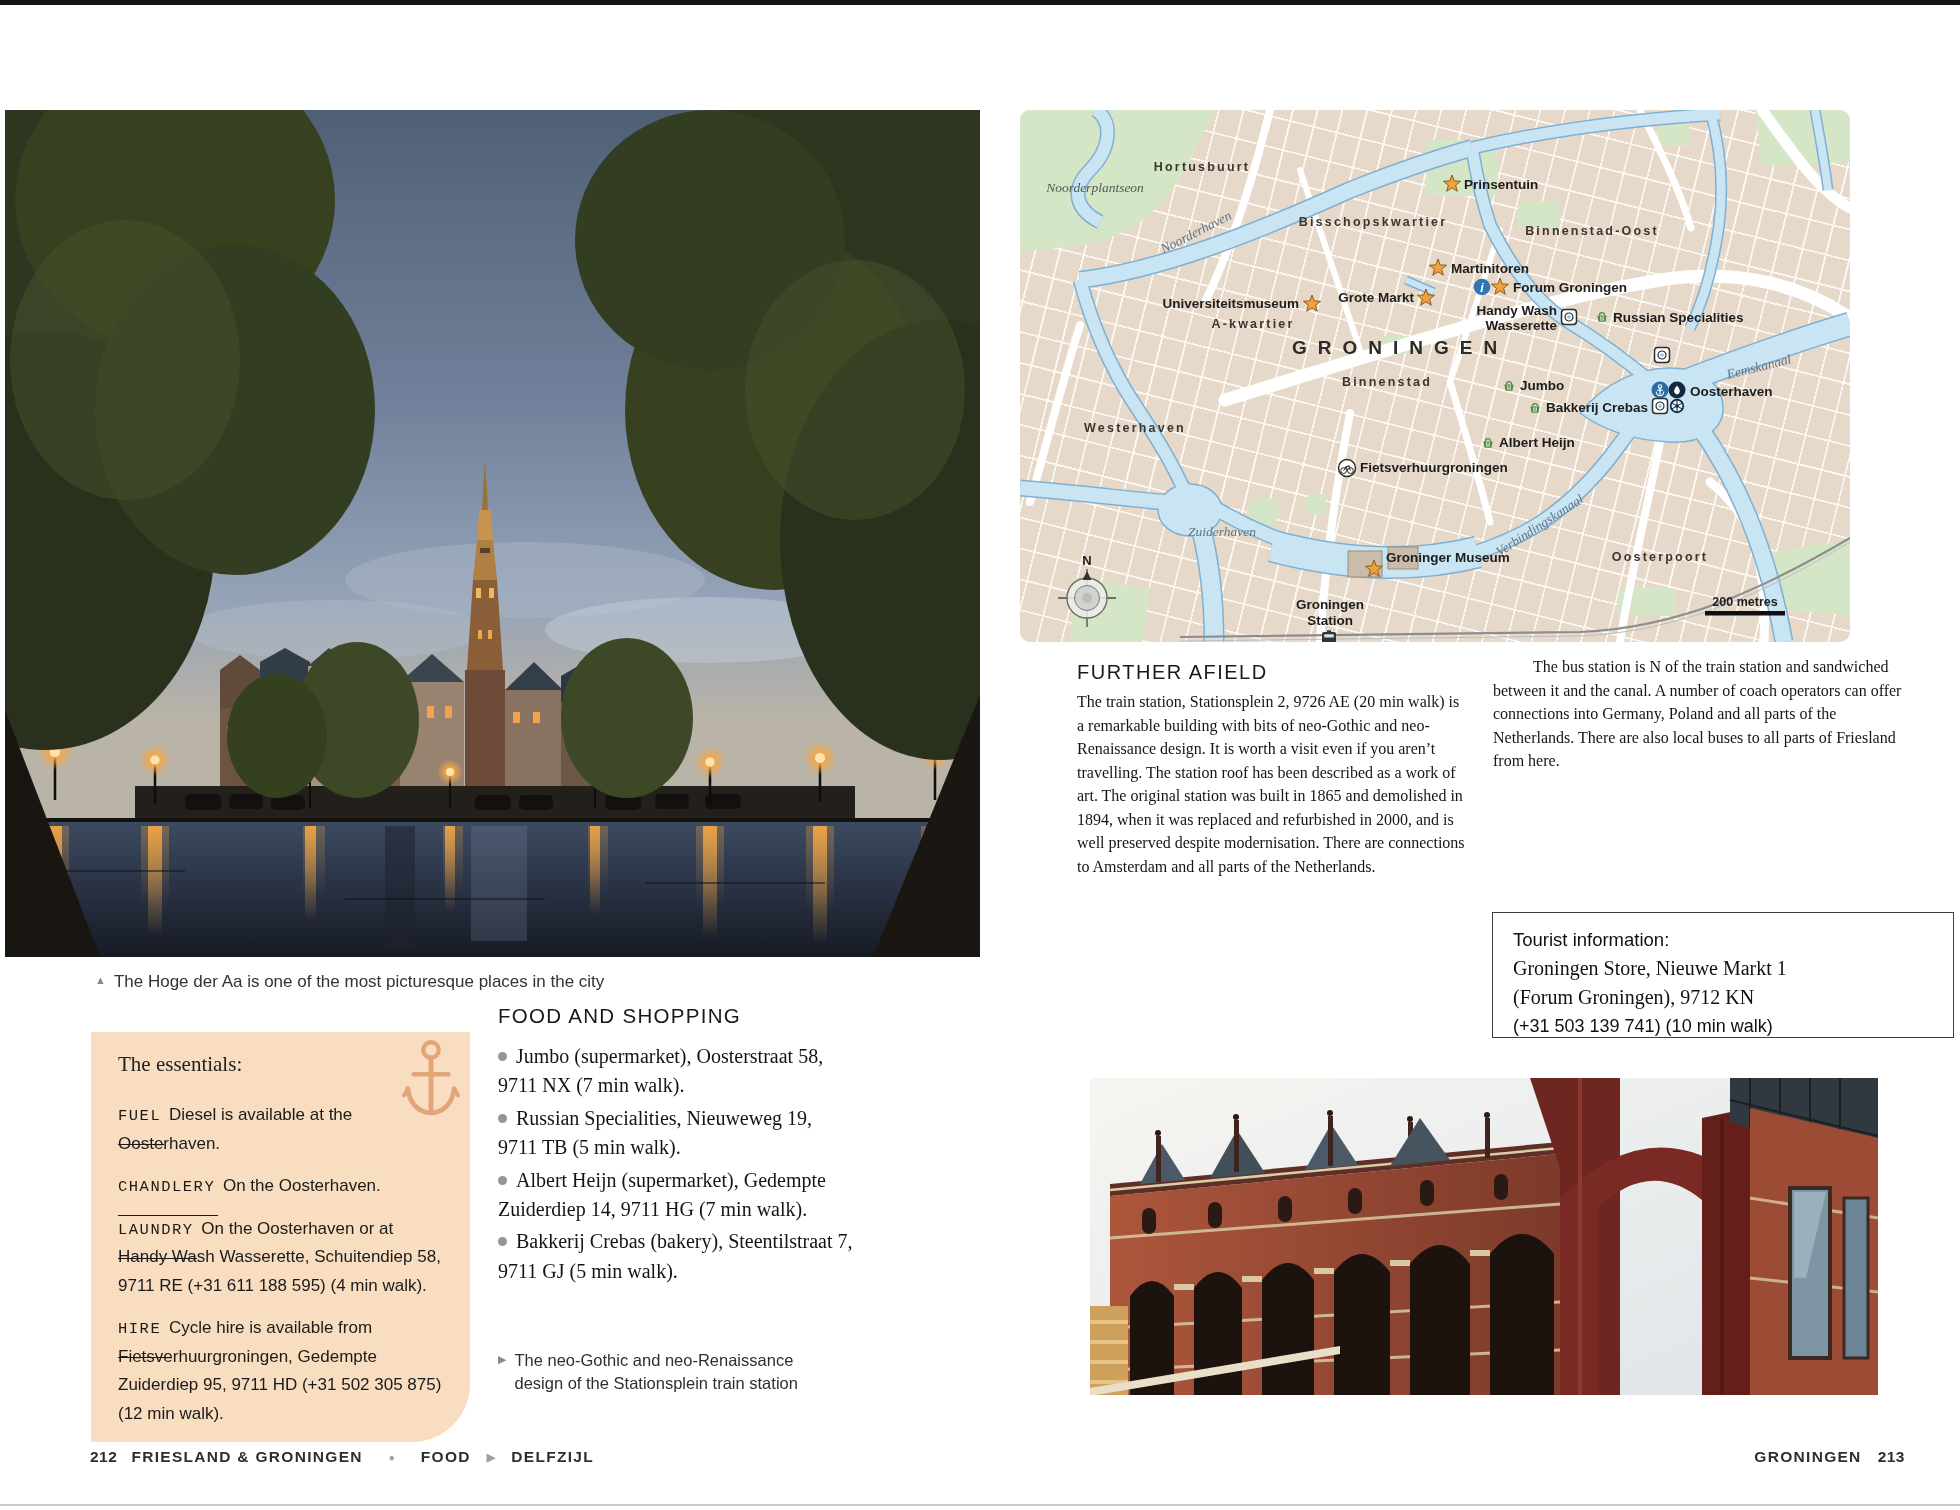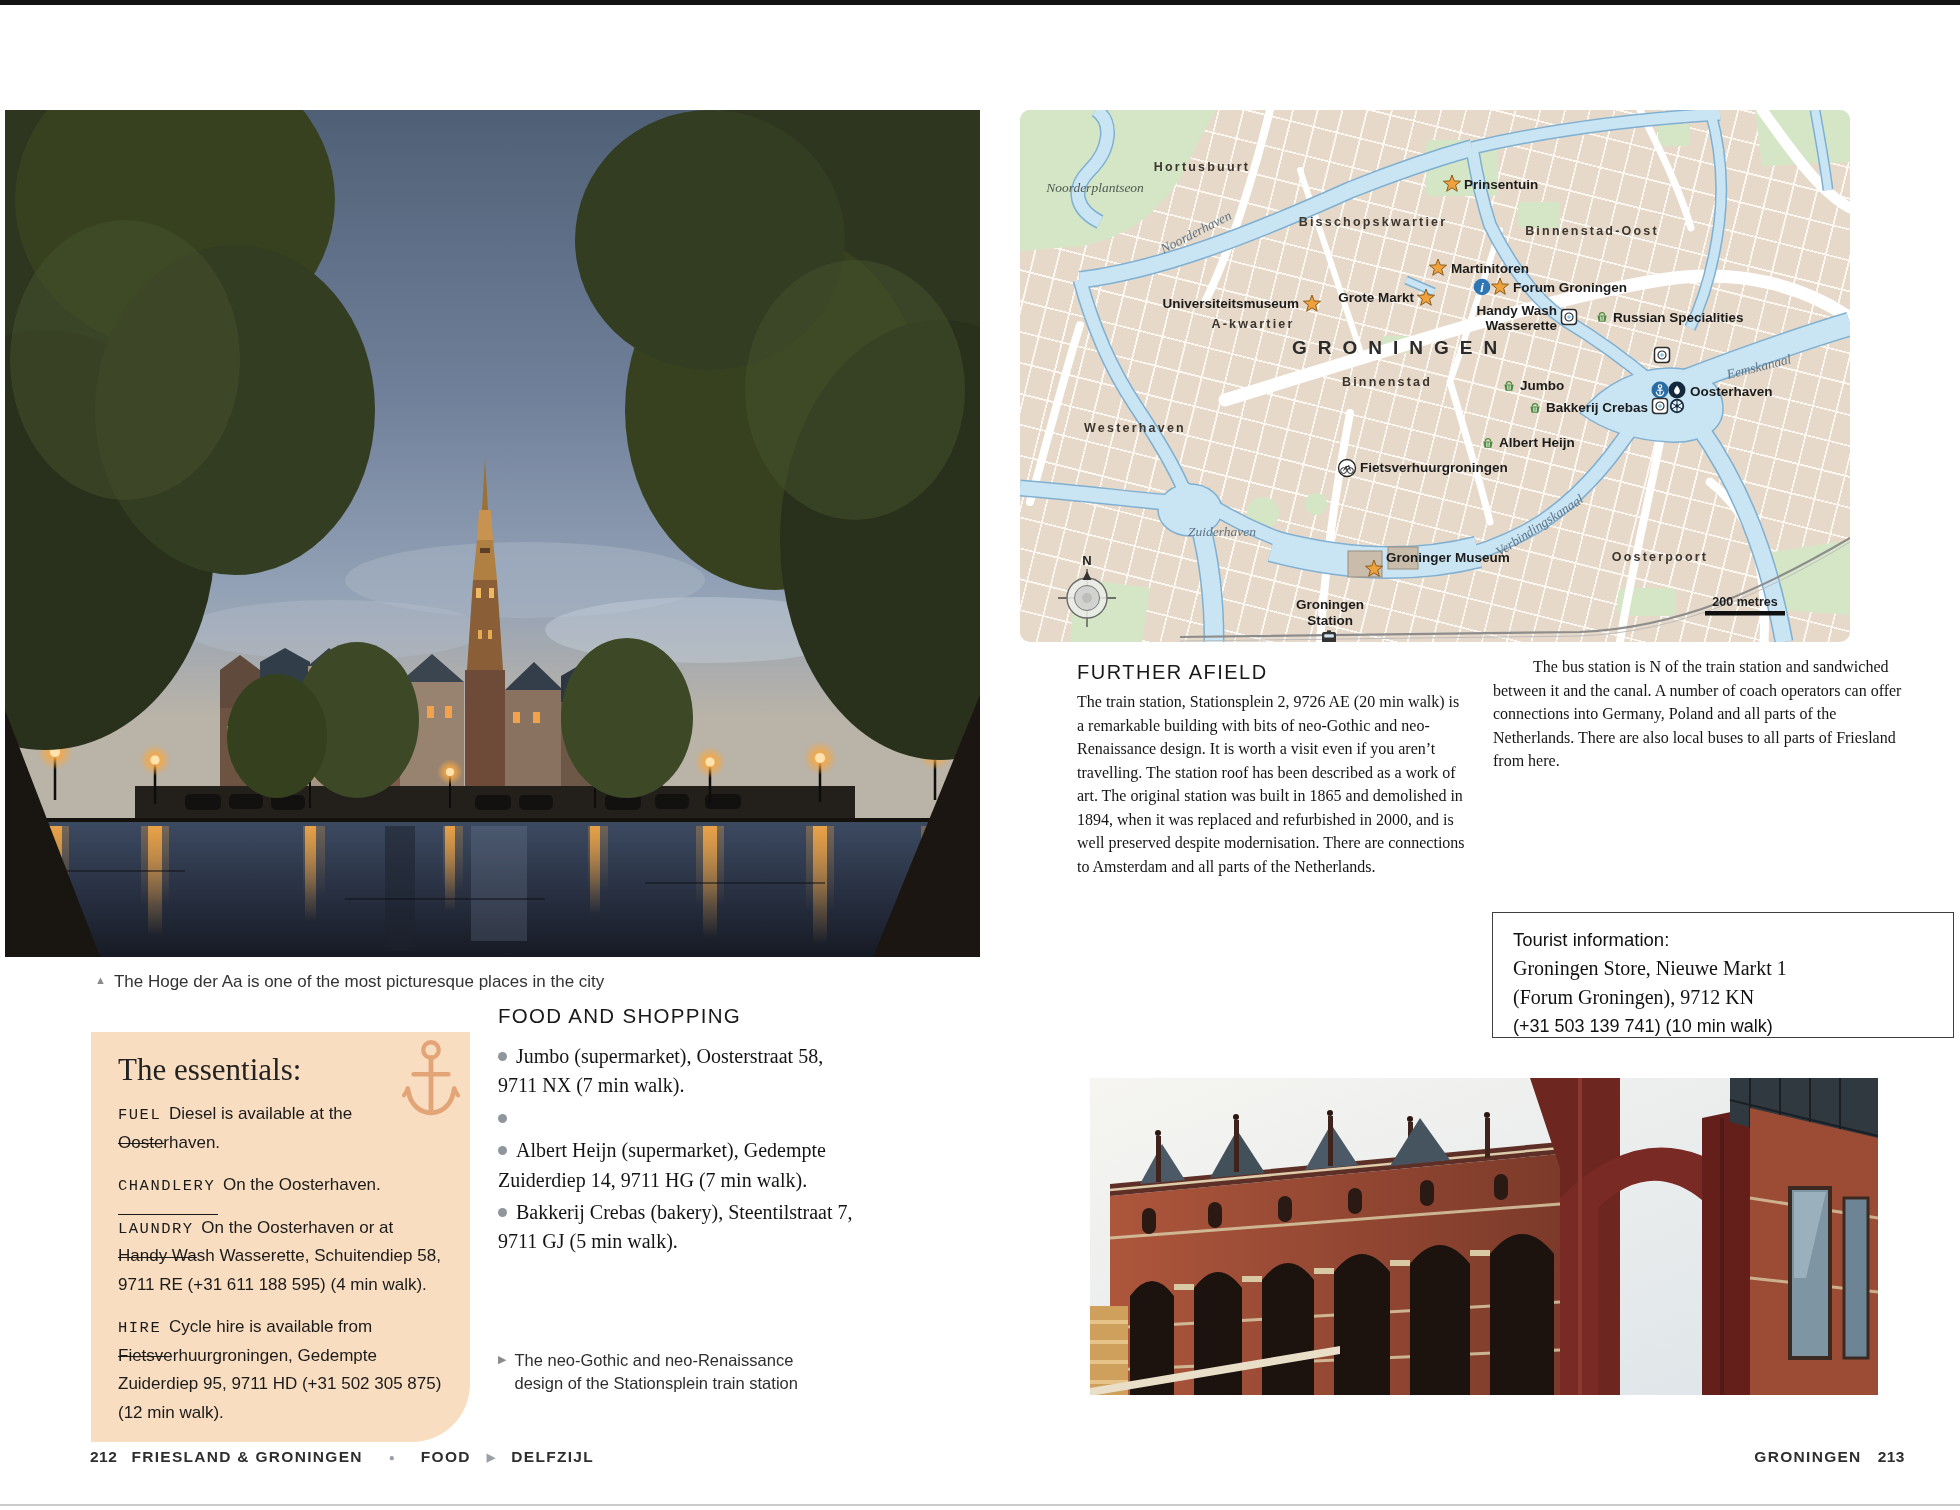--- a/index.html
+++ b/index.html
@@ -14,21 +14,21 @@
 
   
   .caption{position:absolute;color:#333;font-size:17px;line-height:1.42;display:flex;gap:8px;align-items:flex-start;}
   .cap-left{left:95px;top:970px;width:760px;}
   .cap-station{left:498px;top:1349px;width:336px;color:#2e2e2e;font-size:16.5px;}
   .tri{color:#8a8a8a;font-size:11px;line-height:1.9;flex:0 0 auto;}
 
   
   .essentials{position:absolute;left:91px;top:1032px;width:379px;height:410px;background:#f8ddc1;
               border-bottom-right-radius:58px;box-sizing:border-box;padding:20px 24px 0 27px;color:#1b1b1b;}
-  .essentials h3{margin:0 0 12px 0;font-family:"Liberation Serif",serif;font-weight:500;font-size:31px;color:#222;}
+  .essentials h3{margin:0 0 24px 0;font-family:"Liberation Serif",serif;font-weight:500;font-size:21px;color:#222;}
   .essentials p{margin:0 0 14px 0;font-size:17px;line-height:1.68;}
   .ess-label{font-family:Liberation Mono, monospace;font-size:15.5px;letter-spacing:1.5px;
              border-bottom:1.5px solid #1a1a1a;padding-bottom:19px;padding-right:3px;}
   .anchor-svg{position:absolute;right:10px;top:2px;width:58px;height:92px;}
 
   
   .food{position:absolute;left:498px;top:1004px;width:356px;color:#141414;}
   .food h2{margin:0 0 14px 0;font-size:20.5px;font-weight:500;letter-spacing:1.3px;color:#191919;}
   .food p{margin:0 0 3px 0;font-family:"Liberation Serif",serif;font-size:20px;line-height:1.47;}
   .bullet{display:inline-block;width:9px;height:9px;border-radius:50%;background:#8f969c;margin-right:9px;transform:translateY(-2px);}
@@ -276,21 +276,21 @@
     <h3>The essentials:</h3>
     <p><span class="ess-label">FUEL</span> <span>Diesel is available at the Oosterhaven.</span></p>
     <p><span class="ess-label">CHANDLERY</span> <span>On the Oosterhaven.</span></p>
     <p><span class="ess-label">LAUNDRY</span> <span>On the Oosterhaven or at Handy Wash Wasserette, Schuitendiep 58, 9711 RE (+31 611 188 595) (4 min walk).</span></p>
     <p><span class="ess-label">HIRE</span> <span>Cycle hire is available from Fietsverhuurgroningen, Gedempte Zuiderdiep 95, 9711 HD (+31 502 305 875) (12 min walk).</span></p>
   </div>
 
   <div class="food">
     <h2>FOOD AND SHOPPING</h2>
     <p><span class="bullet"></span><span>Jumbo (supermarket), Oosterstraat 58, 9711 NX (7 min walk).</span></p>
-    <p><span class="bullet"></span></p>
+    <p><span class="bullet"></span><span>Russian Specialities, Nieuweweg 19, 9711 TB (5 min walk).</span></p>
     <p><span class="bullet"></span><span>Albert Heijn (supermarket), Gedempte Zuiderdiep 14, 9711 HG (7 min walk).</span></p>
     <p><span class="bullet"></span><span>Bakkerij Crebas (bakery), Steentilstraat 7, 9711 GJ (5 min walk).</span></p>
   </div>
 
   <div class="caption cap-station">
     <span class="tri">▶</span>
     <span>The neo-Gothic and neo-Renaissance design of the Stationsplein train station</span>
   </div>
 
   <div class="map">

